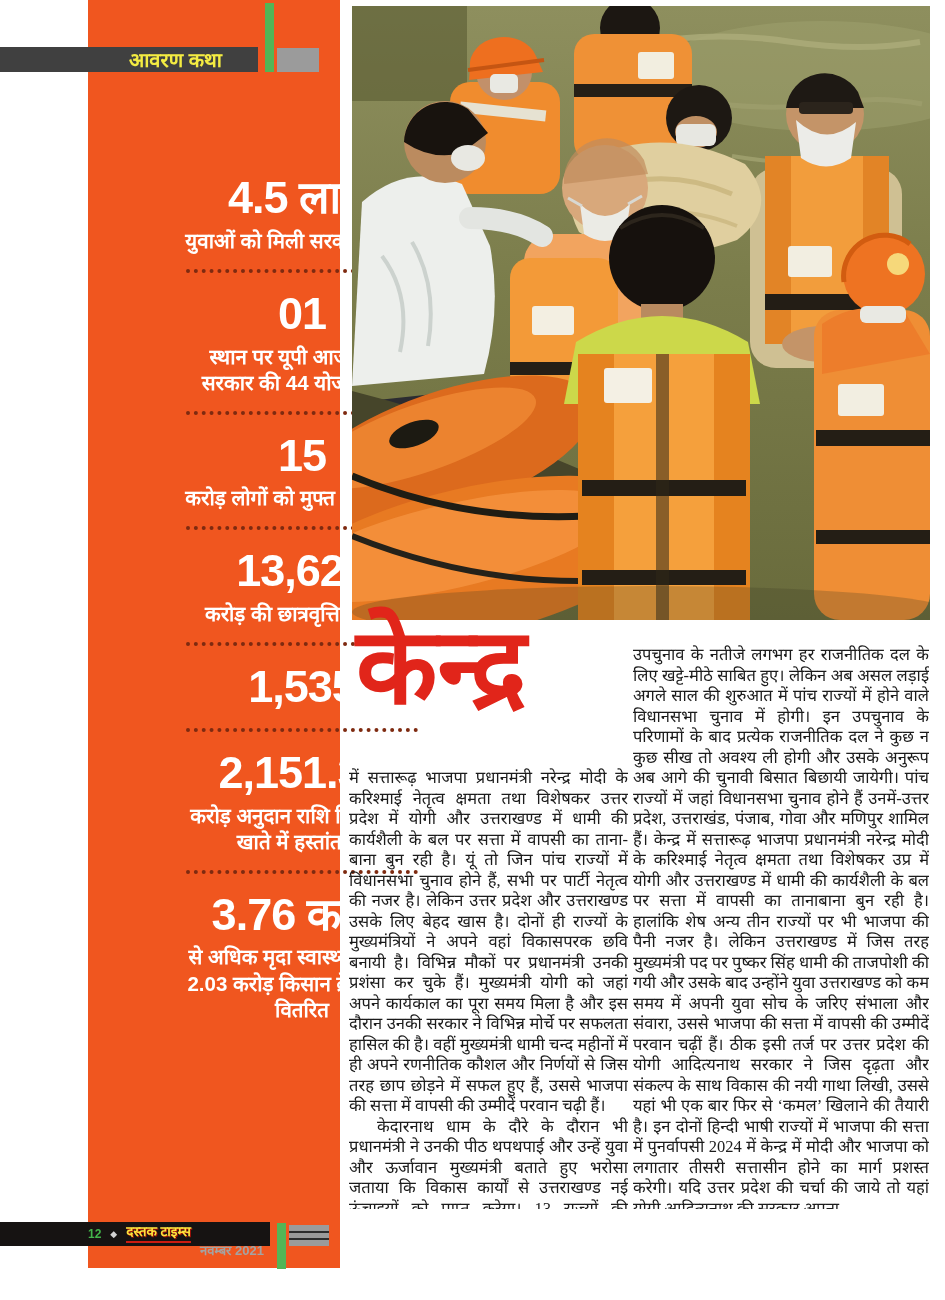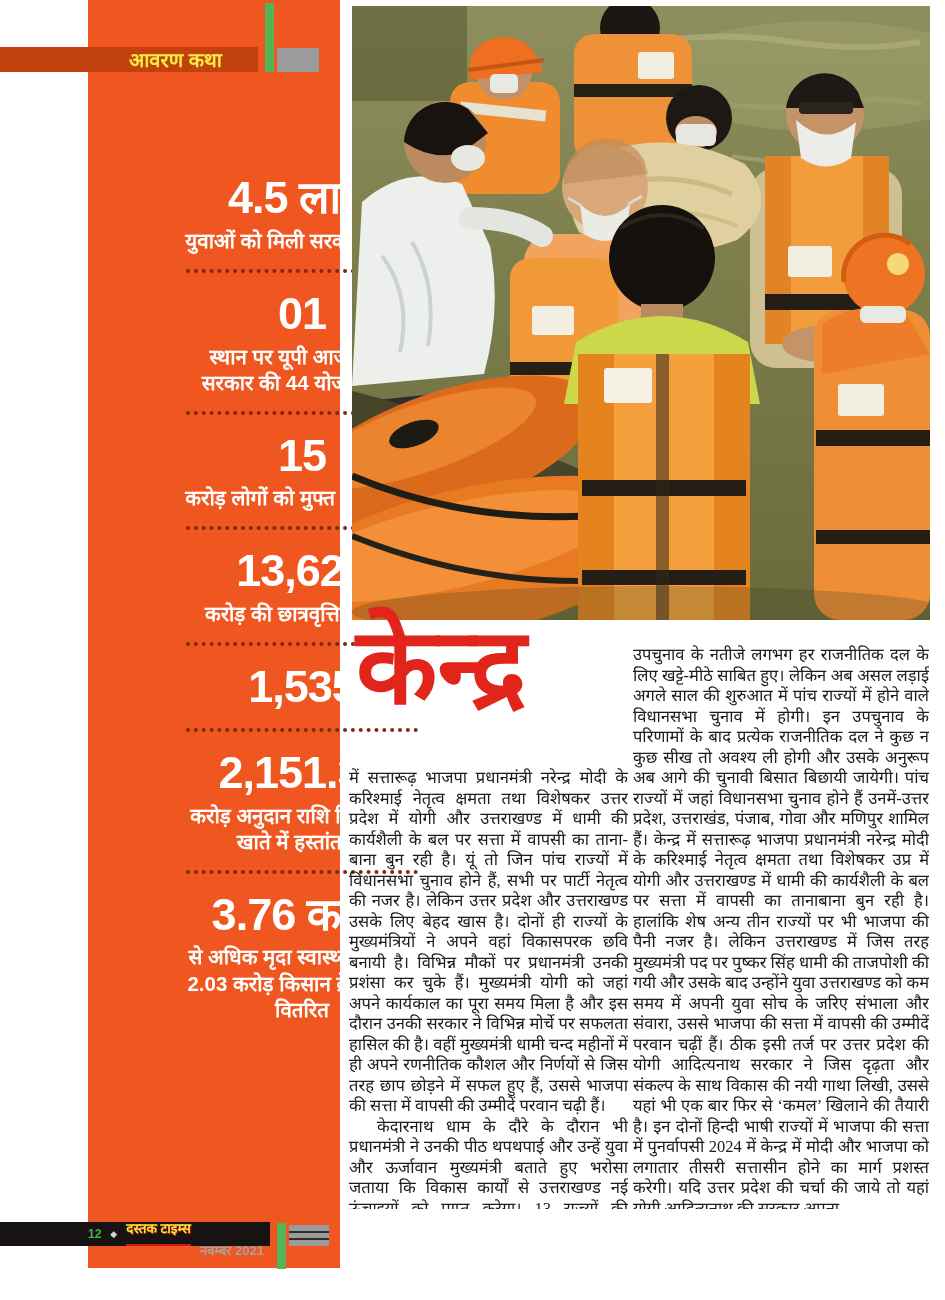--- a/index.html
+++ b/index.html
@@ -10,21 +10,21 @@
   }
   
   .sidebar { position:absolute; left:88px; top:0; width:252px; height:1268px; background:#f0561f; }
   .stats { position:absolute; left:96px; top:172px; width:236px; }
   .stat { text-align:center; color:#ffffff; }
   .stat-number { font-size:45px; font-weight:bold; line-height:1.15; letter-spacing:-1px; }
   .stat-label  { font-size:20.5px; font-weight:bold; line-height:1.27; margin-top:4px; }
   .stat-divider { border-top:4px dotted #7e2a10; height:0; margin:15px 2px; }
   
   .section-bar {
-    position:absolute; left:0; top:47px; width:258px; height:25px; background:#c2410c;
+    position:absolute; left:0; top:47px; width:258px; height:25px; background:#404040;
     display:flex; align-items:center; justify-content:flex-end; padding-right:36px;
   }
   .section-label { color:#f4ec42; font-size:20px; font-weight:bold; }
   .green-strip-top { position:absolute; left:265px; top:3px; width:9px; height:69px; background:#53b556; }
   .gray-box-top { position:absolute; left:277px; top:48px; width:42px; height:24px; background:#9b9b9b; }
   
   .photo { position:absolute; left:352px; top:6px; width:578px; height:614px; }
   
   .headline {
     position:absolute; left:356px; top:606px; width:290px;
@@ -42,21 +42,21 @@
   .col p + p { text-indent:28px; }
   
   .footer-bar {
     position:absolute; left:0; top:1222px; width:270px; height:24px; background:#161312;
     display:flex; align-items:center; gap:9px; padding-left:88px;
   }
   .footer-page { color:#43b54a; font-size:12px; font-weight:bold; line-height:1; }
   .footer-diamond { color:#d3d3d3; font-size:9px; line-height:1; }
   .footer-logo {
     color:#ffe33c; font-size:13.5px; font-weight:bold; line-height:1;
-    border-bottom:2px solid #cc1c10; padding-bottom:8px; text-shadow:1px 1px 0 #a01008;
+    border-bottom:2px solid #cc1c10; padding-bottom:2px; text-shadow:1px 1px 0 #a01008;
   }
   .footer-date { color:#a3a3a3; font-size:13px; font-weight:bold; line-height:1;margin-top:32px; }
   .green-strip-bottom { position:absolute; left:277px; top:1223px; width:9px; height:46px; background:#53b556; }
   .gray-box-bottom {
     position:absolute; left:289px; top:1225px; width:40px; height:21px;
     background:linear-gradient(#9b9b9b 0 27%, #2e2e2e 27% 36%, #9b9b9b 36% 63%, #2e2e2e 63% 72%, #9b9b9b 72% 100%);
   }
 </style>
 </head>
 <body>

